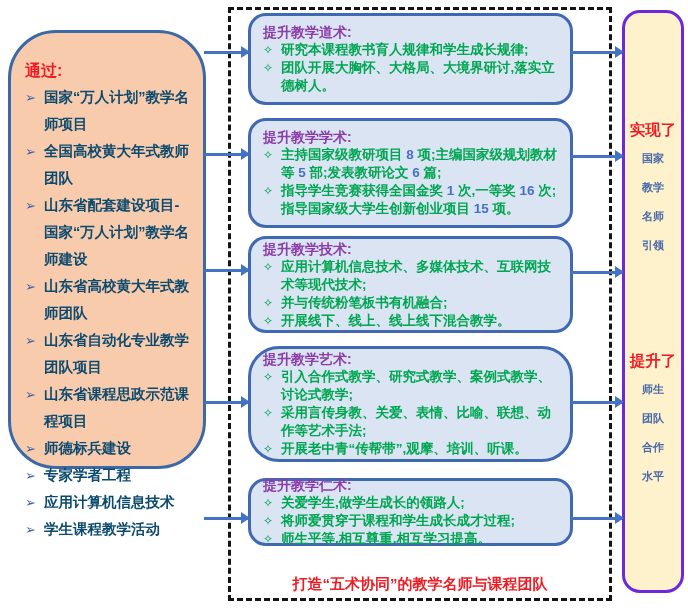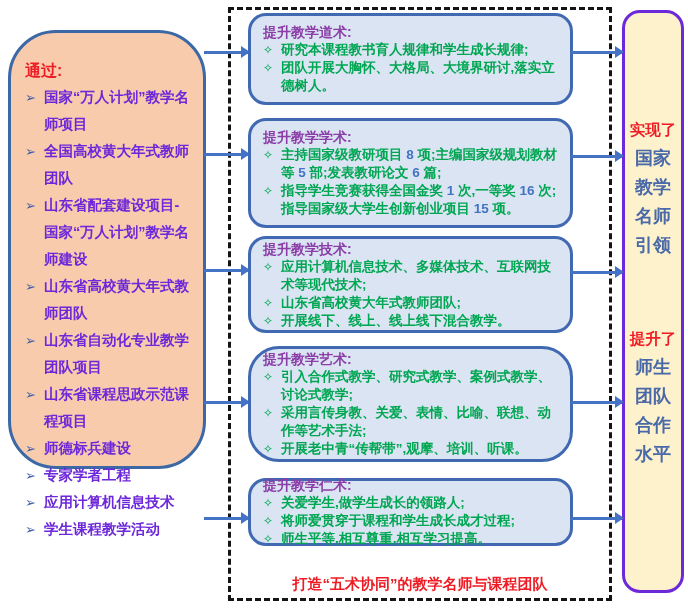--- a/index.html
+++ b/index.html
@@ -16,21 +16,21 @@
   .left-panel {
     position: absolute; left: 8px; top: 30px; width: 198px; height: 439px;
     background: #F8CBAD;
     border: 3px solid #3C69A5;
     border-radius: 48px;
     padding: 24px 10px 0 14px;
   }
   .lp-header { color: #EE1C25; font-weight: bold; font-size: 16px; line-height: 27px; }
   .lp-item { display: flex; align-items: flex-start; }
   .lp-bullet { flex: 0 0 19px; color: #3D5EA8; font-size: 13px; line-height: 27px; }
-  .lp-text { color: #6d28d9; font-weight: bold; font-size: 14.5px; line-height: 27px; }
+  .lp-text { color: #0c4a6e; font-weight: bold; font-size: 14.5px; line-height: 27px; }
   .lp-footer { color: #EE1C25; font-weight: bold; font-size: 15px; line-height: 28px; }
 
   
   .dashed-box {
     position: absolute; left: 228px; top: 7px; width: 384px; height: 594px;
     border: 3px dashed #141414;
     background: transparent;
   }
 
   
@@ -58,22 +58,22 @@
   
   .right-panel {
     position: absolute; left: 622px; top: 10px; width: 62px; height: 583px;
     background: #FDF2CC;
     border: 3px solid #6d28d9;
     border-radius: 18px;
     padding-top: 102px;
     text-align: center;
   }
   .rp-header { color: #EE1C25; font-weight: bold; font-size: 15.5px; line-height: 29px; }
-  .rp-line  { color: #4A69A8; font-weight: bold; font-size: 18px; line-height: 29px; }
-  .rp-group2 { margin-top: 64px; }
+  .rp-line  { color: #4A69A8; font-weight: bold; font-size: 11px; line-height: 29px; }
+  .rp-group2 { margin-top: 86px; }
 
   
   .arrow {
     position: absolute; height: 3px; background: #4472C4;
   }
   .arrow::after {
     content: "";
     position: absolute; right: -2px; top: -5px;
     width: 0; height: 0;
     border-top: 6.5px solid transparent;
@@ -159,21 +159,21 @@
   </div>
 
   <div class="tbox" style="top:236px; height:97px;">
     <div class="tbox-title">提升教学技术:</div>
     <div class="tbox-item">
       <span class="tbox-bullet">✧</span>
       <span class="tbox-text">应用计算机信息技术、多媒体技术、互联网技术等现代技术;</span>
     </div>
     <div class="tbox-item">
       <span class="tbox-bullet">✧</span>
-      <span class="tbox-text">山东省高校黄大年式教师团队;</span>
+      <span class="tbox-text">并与传统粉笔板书有机融合;</span>
     </div>
     <div class="tbox-item">
       <span class="tbox-bullet">✧</span>
       <span class="tbox-text">开展线下、线上、线上线下混合教学。</span>
     </div>
   </div>
 
   <div class="tbox" style="top:346px; height:116px;border-radius:31px;">
     <div class="tbox-title">提升教学艺术:</div>
     <div class="tbox-item">

